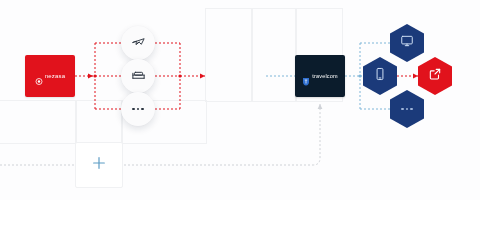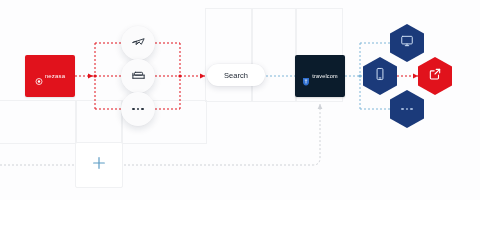--- a/index.html
+++ b/index.html
@@ -176,23 +176,20 @@
   </div>
 
   <div class="circ" style="left:121px;top:92px;">
     <span class="dots">
         <i></i>
         <i></i>
         <i></i>
       </span>
   </div>
 
-  <div class="searchpill">
-    <span>Search</span>
-  </div>
 
   <div class="travelcom">
     <span class="mark">
       <svg viewBox="0 0 16 18">
         <path d="M2 2h12v7a6.5 7 0 0 1-6 8 6.5 7 0 0 1-6-8z" fill="#2f6fd0"></path>
         <path d="M8 6v7" stroke="#ffffff" stroke-width="1.4"></path>
         <path d="M5.4 6h5.2" stroke="#ffffff" stroke-width="1.4"></path>
       </svg>
     </span>
     <span class="wordmark">travelcom</span>

